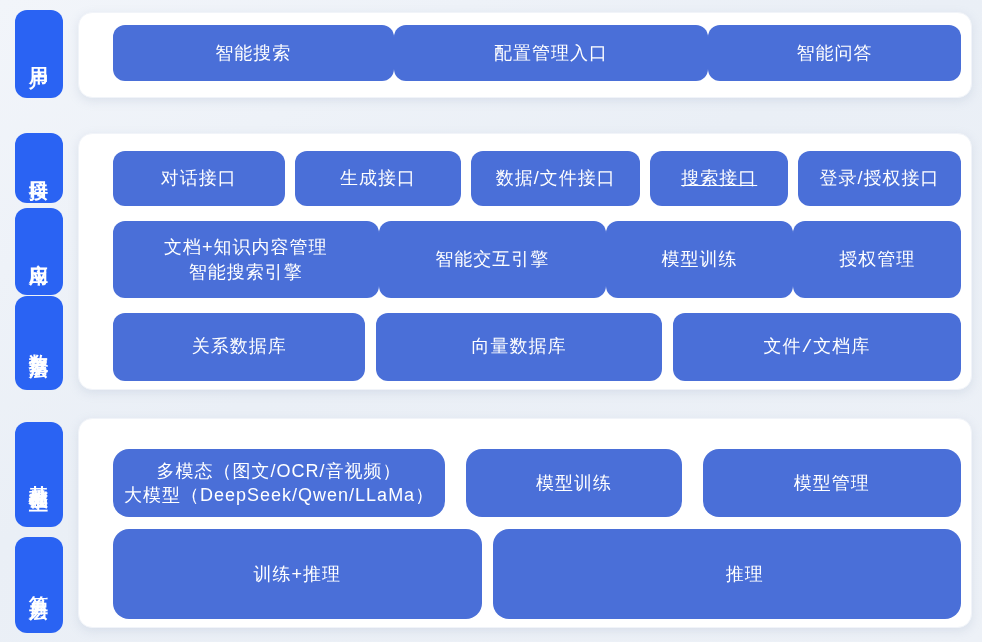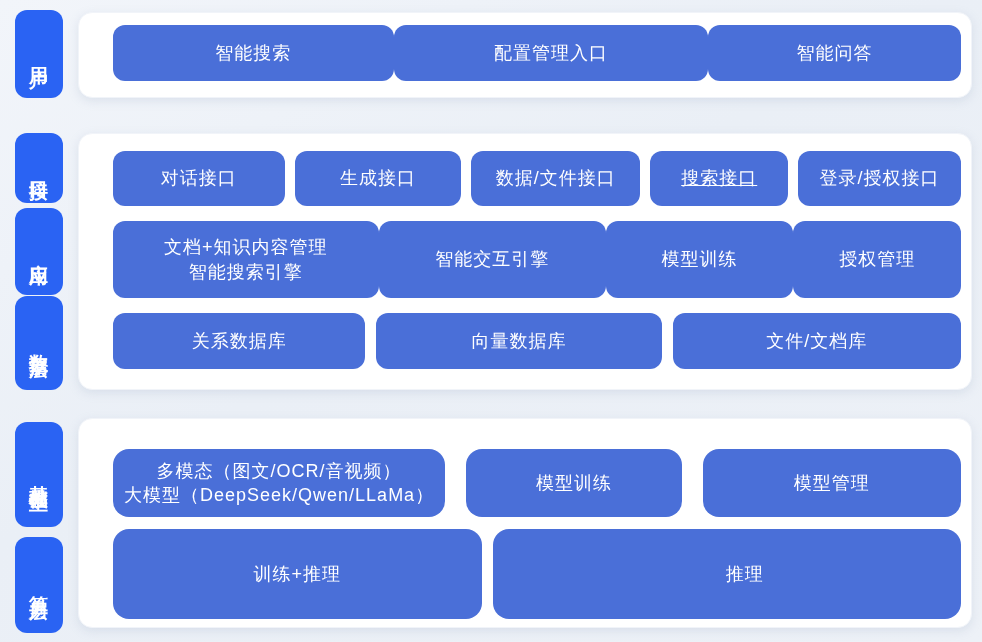--- a/index.html
+++ b/index.html
@@ -90,21 +90,21 @@
       <div class="btn" style="flex:139 1 0;text-decoration:underline;">搜索接口</div>
       <div class="btn" style="flex:164 1 0;">登录/授权接口</div>
     </div>
     <div class="row" style="top:87px;height:77px;gap:0;">
       <div class="btn" style="flex:255 1 0;">文档+知识内容管理
 智能搜索引擎</div>
       <div class="btn" style="flex:218 1 0;">智能交互引擎</div>
       <div class="btn" style="flex:180 1 0;">模型训练</div>
       <div class="btn" style="flex:161 1 0;text-align:right;">授权管理</div>
     </div>
-    <div class="row" style="top:179px;height:56px;gap:11px;">
+    <div class="row" style="top:179px;height:68px;gap:11px;font-family:Liberation Mono, monospace;">
       <div class="btn" style="flex:253 1 0;">关系数据库</div>
       <div class="btn" style="flex:286 1 0;">向量数据库</div>
       <div class="btn" style="flex:289 1 0;">文件/文档库</div>
     </div>
   </div>
 
   <div class="card" style="top:418px;height:210px;">
     <div class="row" style="top:30px;height:68px;gap:21px;">
       <div class="btn lg" style="flex:333 1 0;">多模态（图文/OCR/音视频）
 大模型（DeepSeek/Qwen/LLaMa）</div>

